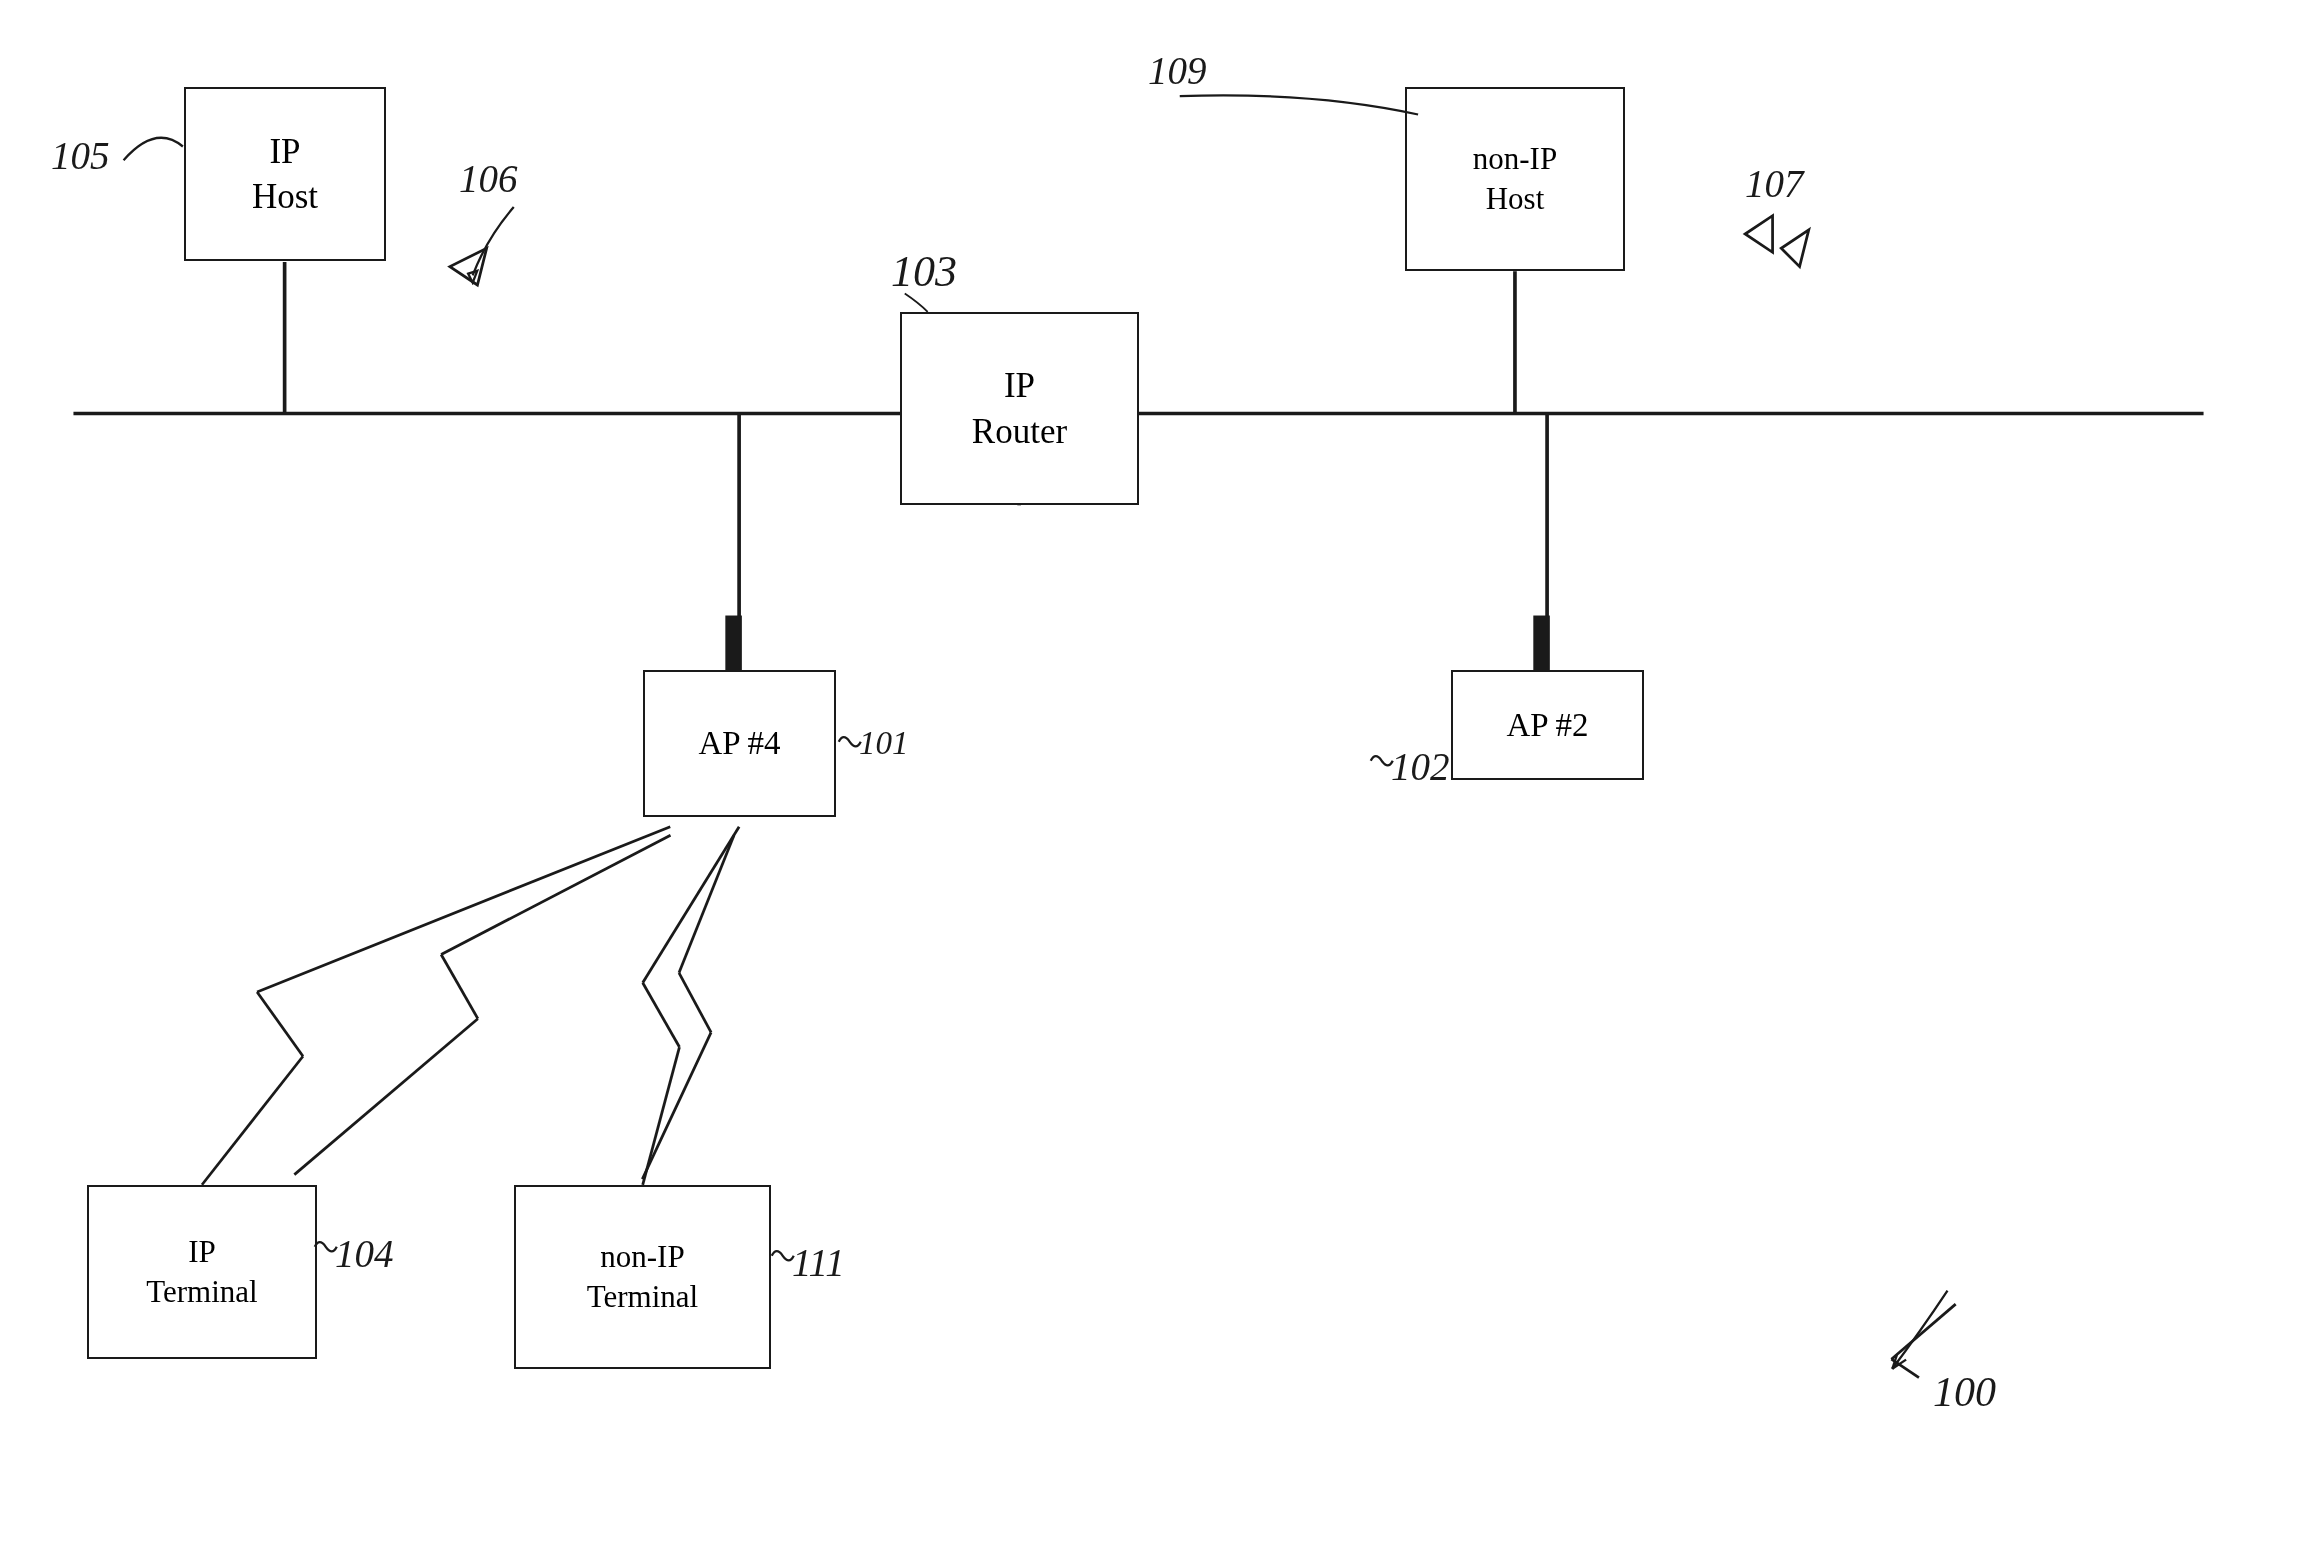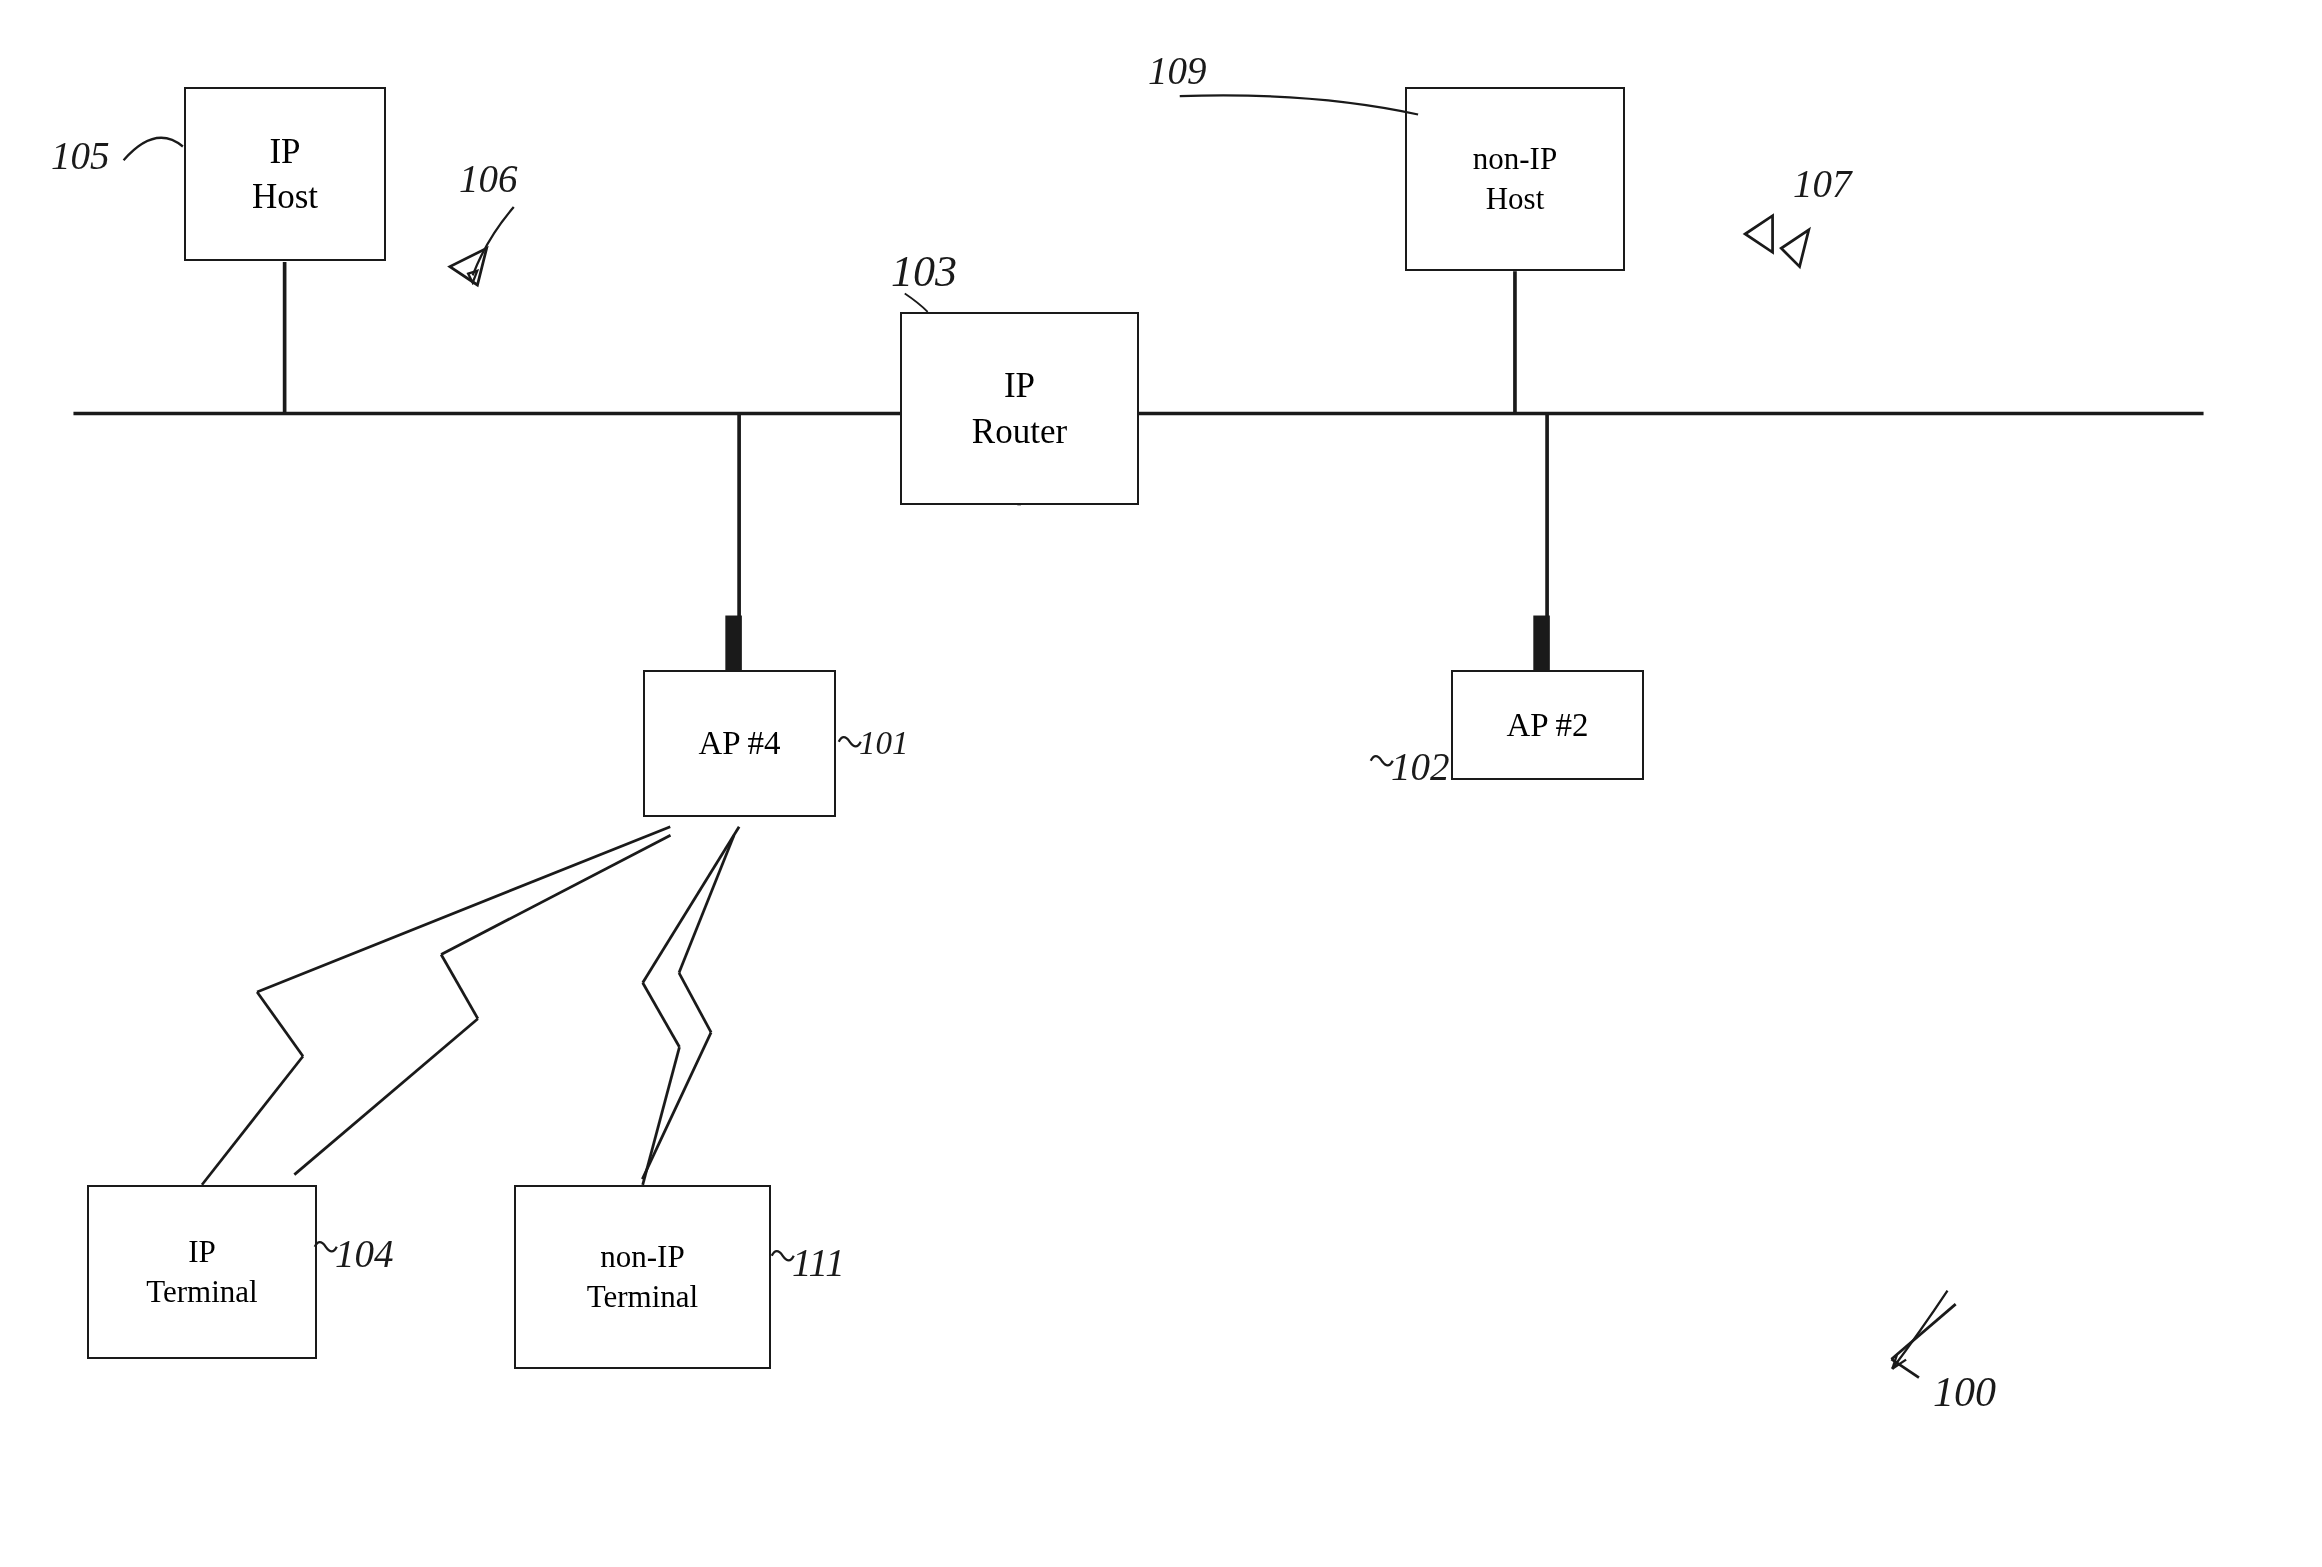--- a/index.html
+++ b/index.html
@@ -128,21 +128,21 @@
   <svg style="position:absolute;left:900px;top:289px;width:37px;height:27.5px;" viewBox="0 0 40 30" width="37" height="27.5">
     <path d="M 5,5 Q 20,15 30,25" fill="none" stroke="#1a1a1a" stroke-width="2"></path>
   </svg>
 
   <div class="label" style="left:1148px; top:48px; font-style:italic; font-size:39px;">109</div>
 
   <svg style="position:absolute;left:1175px;top:87px;width:257px;height:55px;" viewBox="0 0 280 60" width="257" height="55">
     <path d="M 5,10 Q 150,5 265,30" fill="none" stroke="#1a1a1a" stroke-width="2.5"></path>
   </svg>
 
-  <div class="label" style="left:1745px; top:161px; font-style:italic; font-size:39px;margin-left:48px;">107</div>
+  <div class="label" style="left:1745px; top:161px; font-style:italic; font-size:39px;">107</div>
 
   <svg style="position:absolute;left:1736px;top:202px;width:64px;height:64px;" viewBox="0 0 70 70" width="64" height="64">
     <polygon points="10,35 40,15 40,55" fill="none" stroke="#1a1a1a" stroke-width="3"></polygon>
   </svg>
 
   <div class="label" style="left:859px; top:725px; font-style:italic; font-size:33px;">101</div>
 
   <svg style="position:absolute;left:836px;top:728px;width:27.5px;height:23px;" viewBox="0 0 30 25" width="27.5" height="23">
     <path d="M 3,15 Q 8,5 15,15 Q 22,25 27,15" fill="none" stroke="#1a1a1a" stroke-width="2.5"></path>
   </svg>

